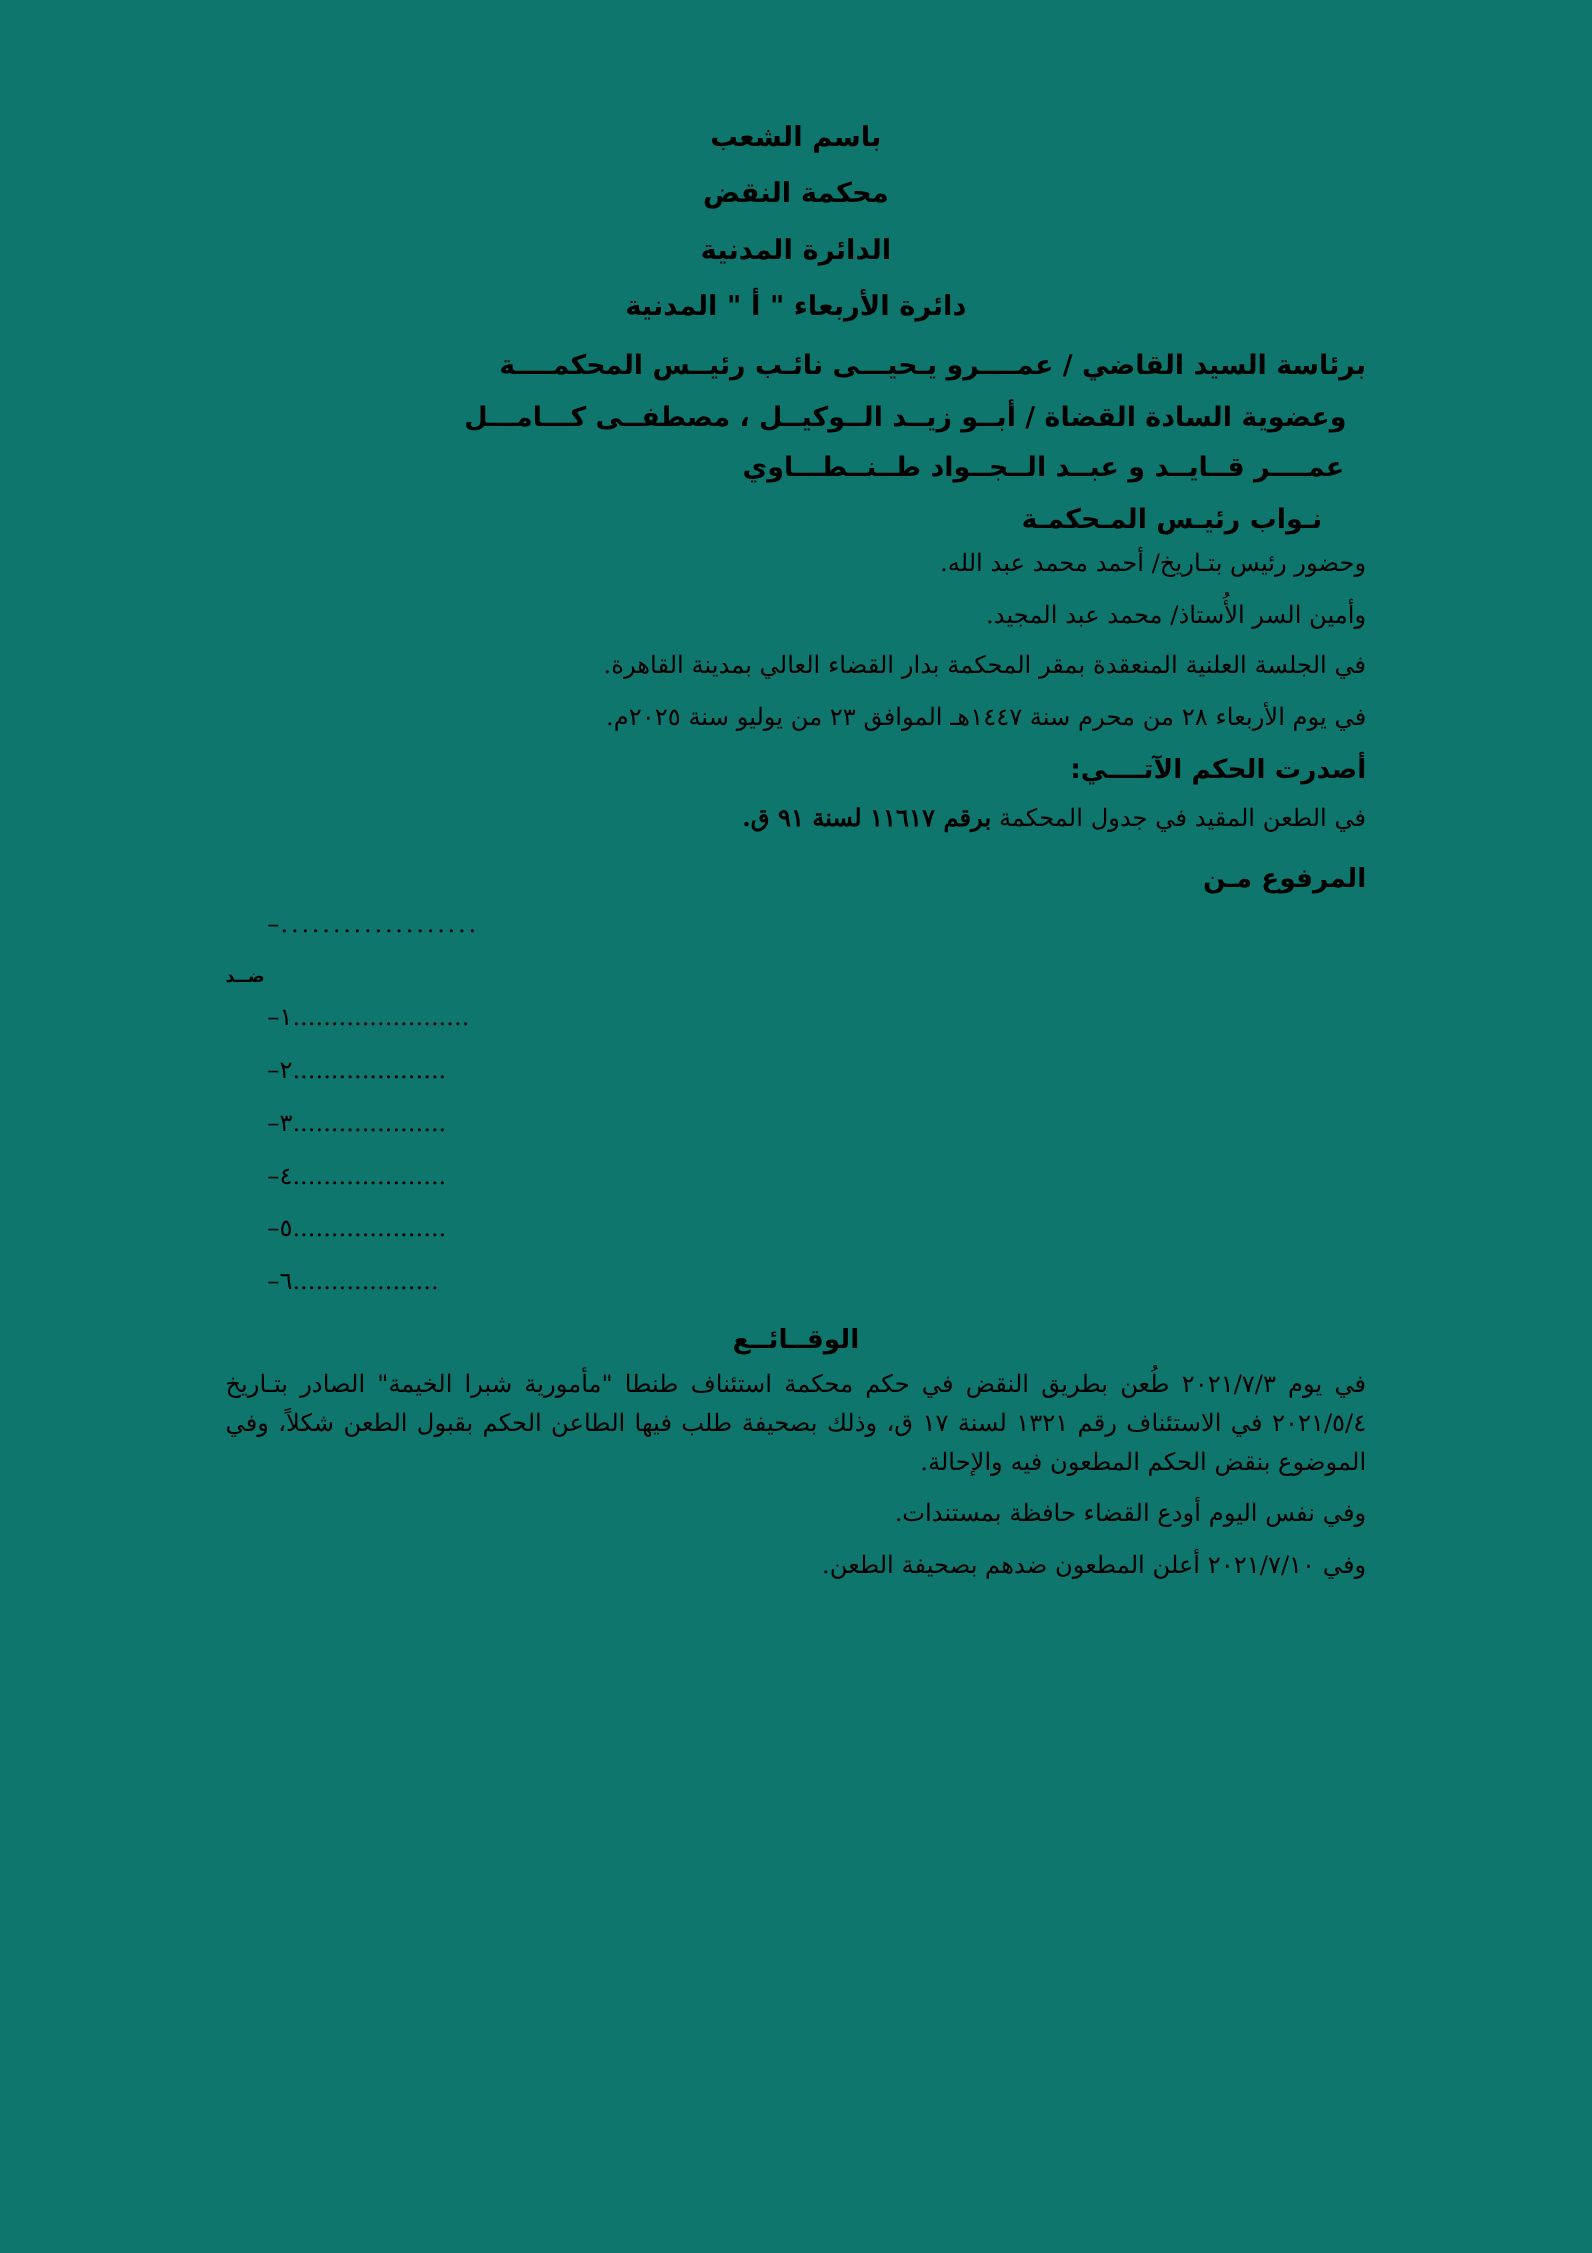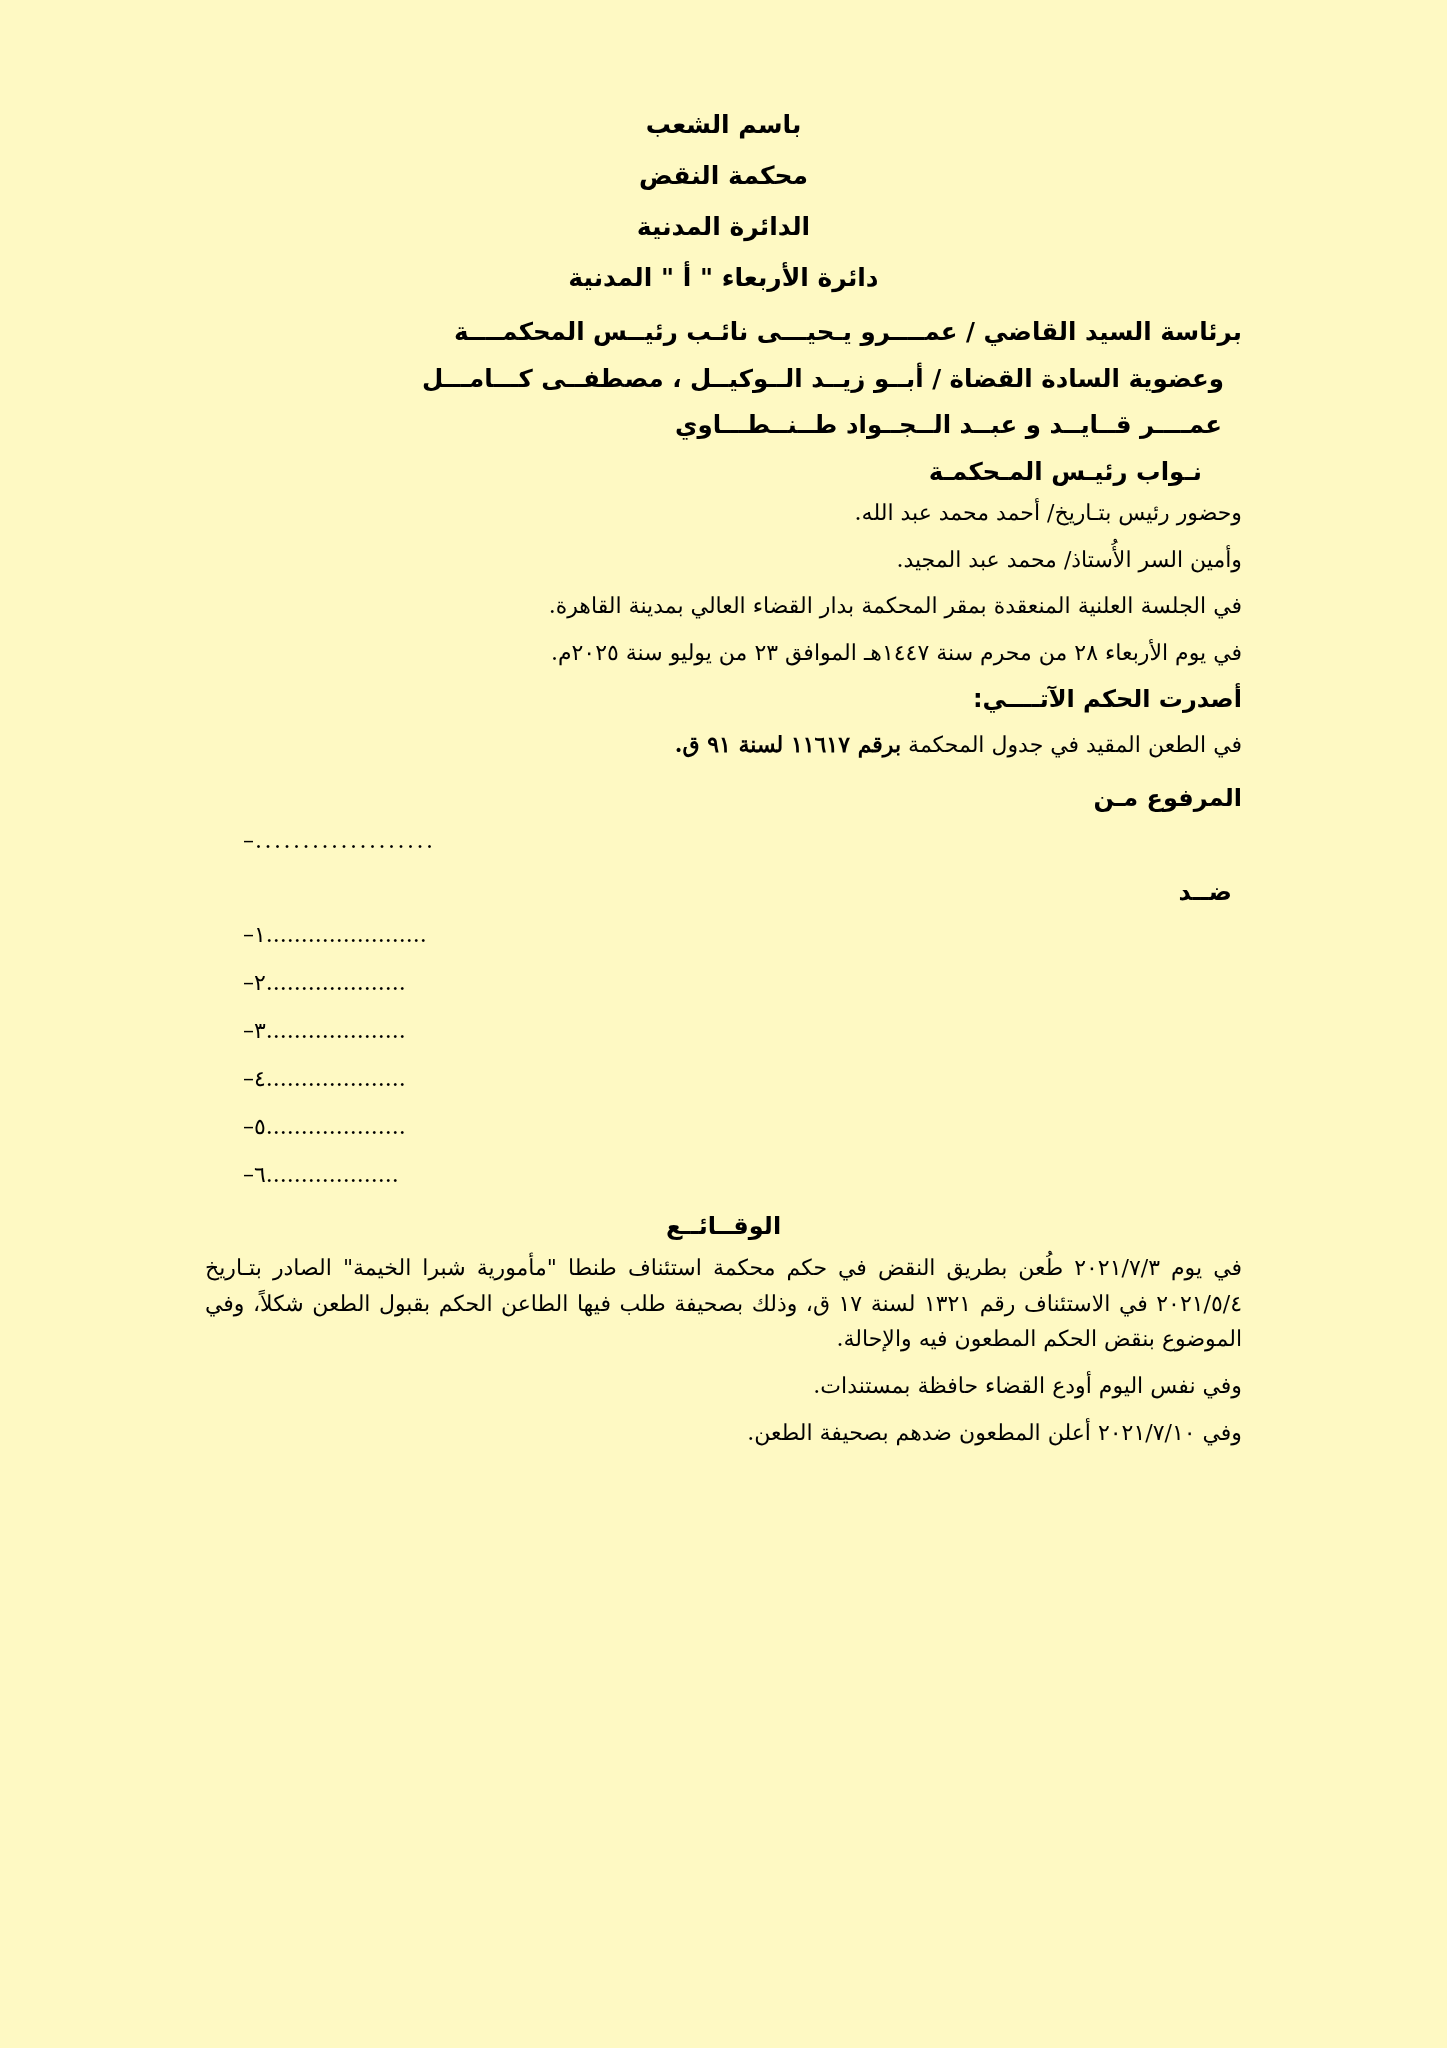--- a/index.html
+++ b/index.html
@@ -3,21 +3,21 @@
 <meta charset="utf-8">
 <style>
   html, body {
     margin: 0;
     padding: 0;
     background: #ffffff;
   }
   .page {
     width: 1447px;
     height: 2048px;
-    background: #fef9c3;
+    background: #0f766e;
     margin: 0 auto;
     position: relative;
     box-sizing: border-box;
     padding: 112px 205px 0 205px;
     font-family: "DejaVu Sans", sans-serif;
     color: #000000;
     overflow: hidden;
   }
 
   
@@ -102,22 +102,22 @@
     font-family: "DejaVu Serif", serif;
   }
   .dots {
     letter-spacing: 2.5px;
   }
 
   
   .versus {
     font-family: "DejaVu Sans", sans-serif;
     font-weight: bold;
-    font-size: 24px;
-    text-align: right;
+    font-size: 16px;
+    text-align: left;
     margin: 16px 0 18px 0;
     padding-right: 10px;
   }
 
   .facts-head {
     font-family: "DejaVu Sans", sans-serif;
     font-weight: bold;
     font-size: 24px;
     text-align: center;
     margin: 12px 0 10px 0;

